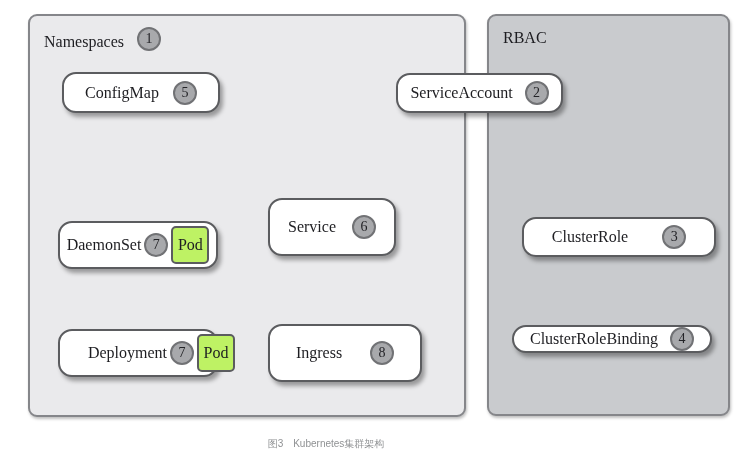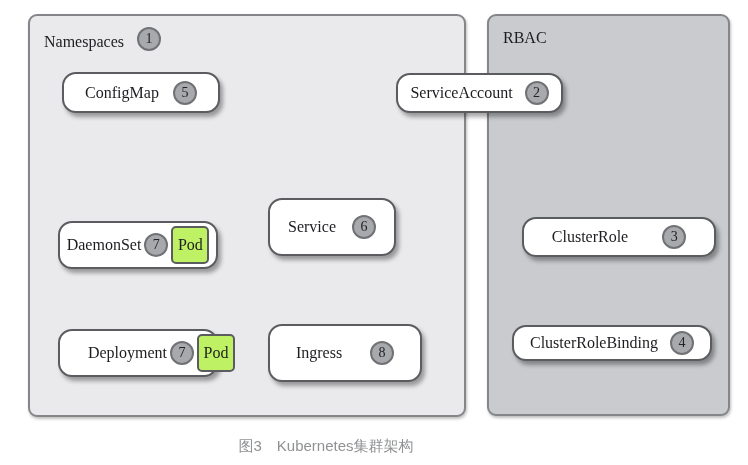--- a/index.html
+++ b/index.html
@@ -78,28 +78,28 @@
     color: #1d1d21;
   }
   
   .n-configmap        { left: 62px;  top: 72px;  width: 158px; height: 41px; gap: 14px; }
   .n-serviceaccount   { left: 396px; top: 73px;  width: 167px; height: 40px; gap: 12px; }
   .n-service          { left: 268px; top: 198px; width: 128px; height: 58px; gap: 16px; }
   .n-daemonset        { left: 58px;  top: 221px; width: 160px; height: 48px; gap: 3px;  }
   .n-deployment       { left: 58px;  top: 329px; width: 160px; height: 48px; gap: 3px; padding-left: 47px;  }
   .n-ingress          { left: 268px; top: 324px; width: 154px; height: 58px; gap: 28px; }
   .n-clusterrole      { left: 512px; top: 217px; width: 194px; height: 40px; gap: 34px; margin-left: 10px; }
-  .n-clusterrolebinding { left: 512px; top: 325px; width: 200px; height: 36px; gap: 12px; }
+  .n-clusterrolebinding { left: 512px; top: 325px; width: 200px; height: 28px; gap: 12px; }
   .caption {
     position: absolute;
     left: 0; top: 437px;
     width: 652px;
     text-align: center;
     font-family: "Liberation Sans", sans-serif;
-    font-size: 15px;
+    font-size: 10px;
     color: #8f9193;
   }
 </style>
 </head>
 <body>
 
 <div class="canvas">
 
   <div class="panel panel-namespaces"></div>
 

